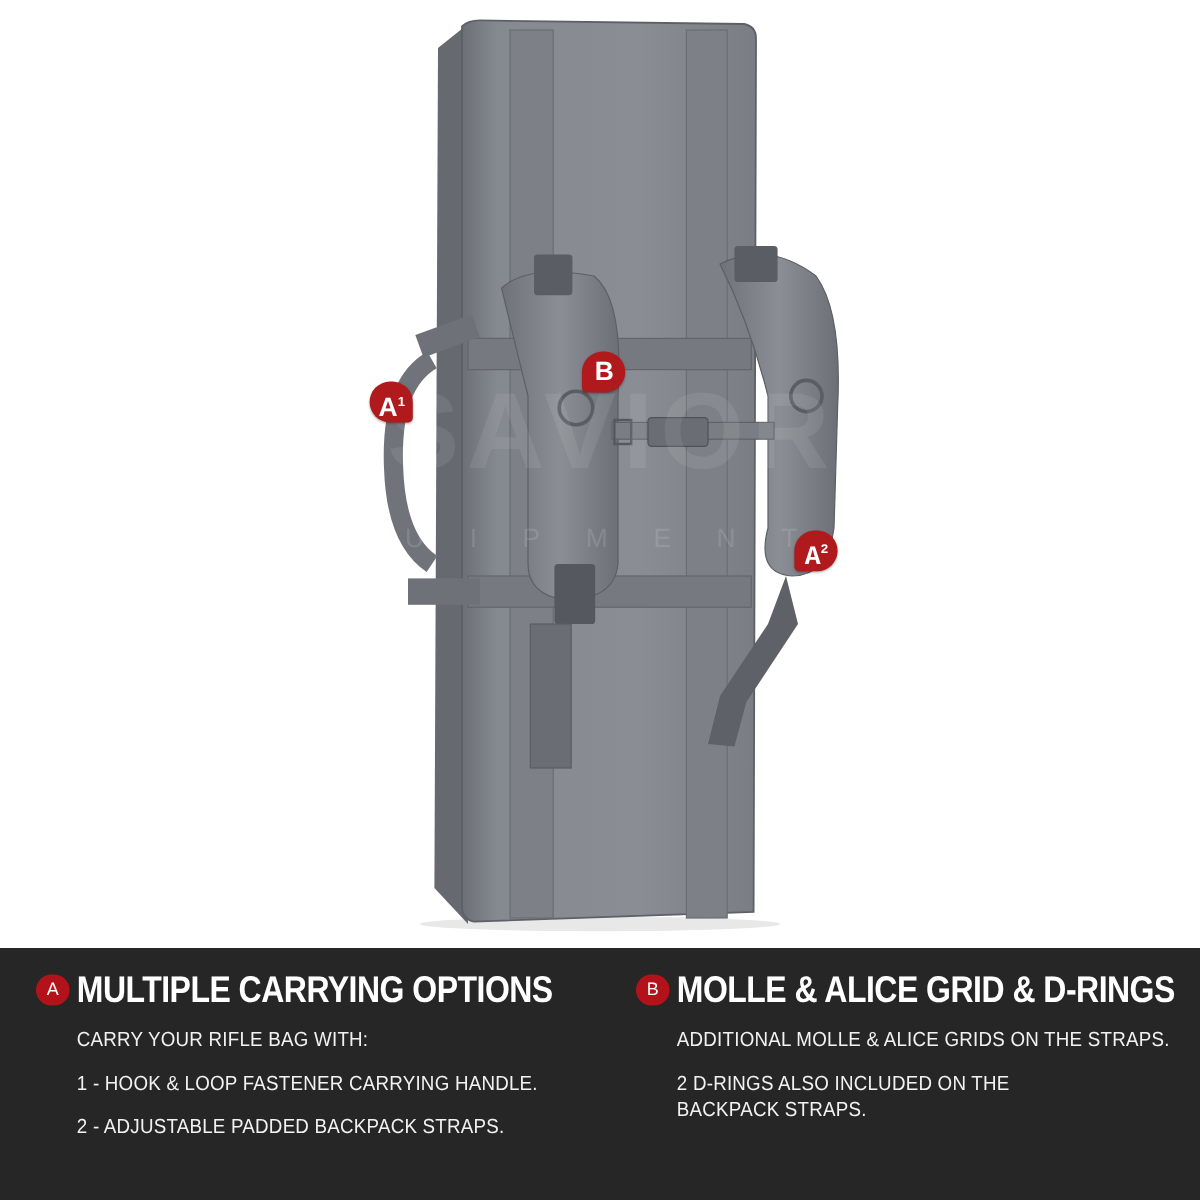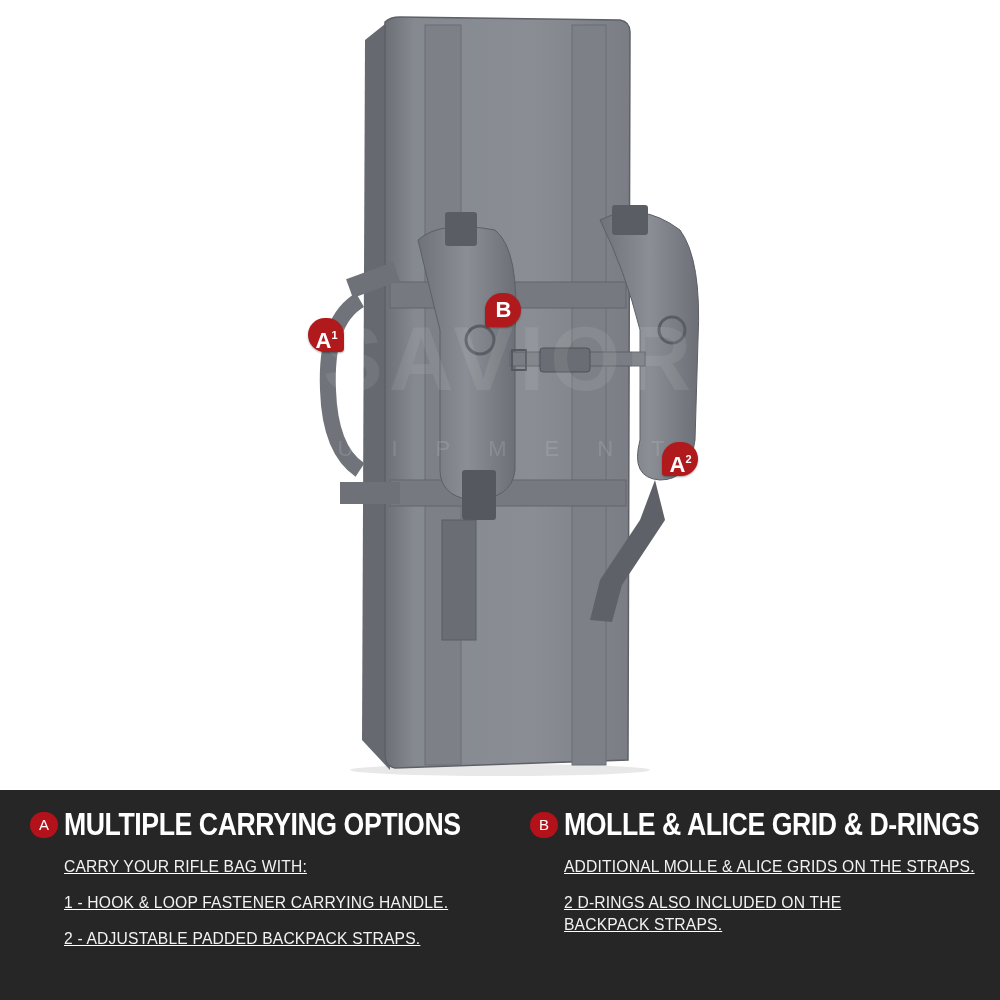--- a/index.html
+++ b/index.html
@@ -14,42 +14,42 @@
     background: #b01a1c; color: #fff;
     border-radius: 18px 18px 18px 4px;
     font-family: "Liberation Sans", sans-serif; font-weight: bold;
     font-size: 22px; line-height: 34px; text-align: center;
     box-shadow: 0 1px 2px rgba(0,0,0,0.35);
     letter-spacing: -1px;
   }
   .callout sup { font-size: 11px; vertical-align: 9px; margin-left: 1px; }
   .callout-b { left: 485px; top: 293px; border-radius: 18px 18px 18px 4px; }
   .callout-a1 { left: 308px; top: 318px; border-radius: 18px 18px 4px 18px; }
-  .callout-a2 { left: 662px; top: 442px; border-radius: 18px 18px 18px 4px; }
+  .callout-a2 { left: 662px; top: 442px; border-radius: 18px 18px 18px 4px; font-family: Liberation Mono, monospace; }
 
   .panel {
     position: absolute; left: 0; top: 790px; width: 1000px; height: 210px;
     background: #262626; color: #fff;
   }
   .feature { position: absolute; top: 0; }
   .feature-a { left: 30px; width: 460px; }
   .feature-b { left: 530px; width: 450px; }
 
   .feature-head { position: absolute; top: 17px; left: 0; display: flex; align-items: center; }
   .badge {
     width: 28px; height: 26px; background: #b4121a; color: #fff;
     border-radius: 14px 14px 14px 14px; font-size: 15px; line-height: 26px;
     text-align: center; font-family: "Liberation Sans", sans-serif; margin-right: 6px;
   }
   .feature-title {
     font-family: "Liberation Sans", sans-serif; font-weight: bold;
     font-size: 31px; letter-spacing: -0.5px; color: #ffffff;
     transform: scaleX(0.86); transform-origin: left center; white-space: nowrap;
   }
-  .feature-body { position: absolute; left: 34px; top: 66px; width: 420px; text-decoration: underline; }
+  .feature-body { position: absolute; left: 34px; top: 66px; width: 420px; }
   .feature-line {
     font-family: "Liberation Sans", sans-serif; font-size: 17px; color: #f2f2f2;
     letter-spacing: 0.2px; line-height: 22px; margin-bottom: 14px;
     transform: scaleX(0.92); transform-origin: left center; white-space: nowrap;
   }
   .feature-line.wrap { white-space: normal; width: 380px; }
 </style>
 </head>
 <body>
 

